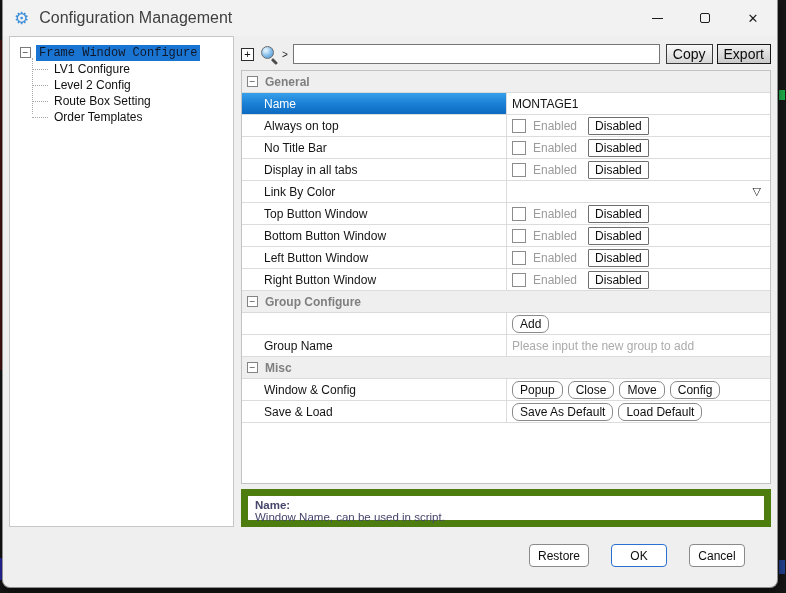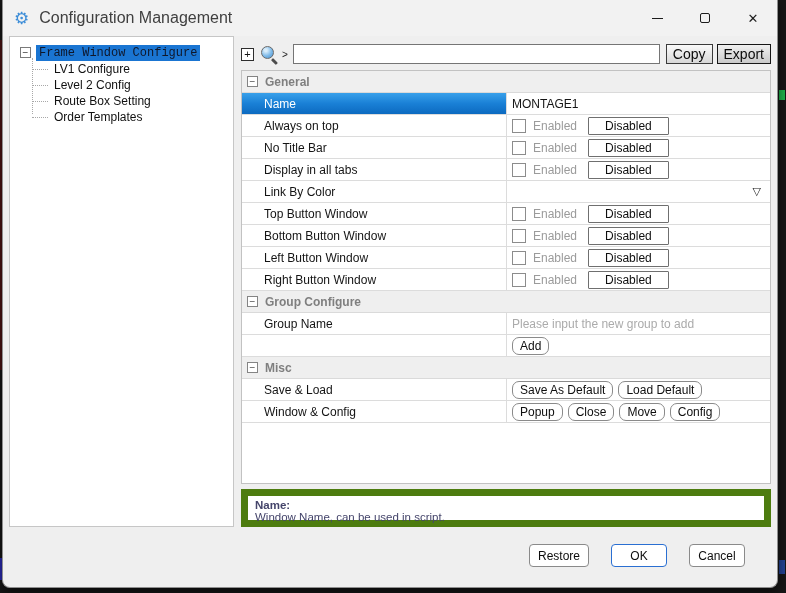--- a/index.html
+++ b/index.html
@@ -100,21 +100,21 @@
   .pcell-label { width:50%; display:flex; align-items:center; padding-left:22px; color:#141414; overflow:hidden; }
   .pcell-label.selected {
     background:linear-gradient(#38a0ea 0%, #1a80d6 50%, #0c6ac0 100%);
     color:#fff;
   }
   .pcell-value { width:50%; border-left:1px solid #dcdcdc; display:flex; align-items:center; padding-left:5px; position:relative; }
   .plain-value { color:#141414; }
   .cb { width:14px; height:14px; border:1px solid #8c8c8c; background:#fff; margin-right:7px; flex:0 0 auto; }
   .enabled-label { color:#9b9b9b; margin-right:11px; }
   .dis-btn {
-    height:18px; padding:0 16px; font-size:12px; border:1px solid #6f6f6f;
+    height:18px; padding:0 6px; font-size:12px; border:1px solid #6f6f6f;
     background:#fff; color:#0f0f0f; border-radius:1px; font-family:"Liberation Sans", sans-serif; cursor:default;
   }
   .rbtn {
     height:18px; padding:0 7px; font-size:12px; border:1px solid #8a8a8a;
     background:#fff; border-radius:7px; margin-right:5px; color:#0f0f0f;
     font-family:"Liberation Sans", sans-serif; cursor:default;
   }
   .dd-icon { margin-left:auto; margin-right:9px; font-size:11px; color:#111; line-height:1; }
   .group-input {
     border:none; outline:none; width:100%; font-size:12px; height:100%;
@@ -270,49 +270,49 @@
               <span class="cb"></span>
               <span class="enabled-label">Enabled</span>
               <button class="dis-btn">Disabled</button>
             </div>
           </div>
           <div class="sec-header">
             <span class="sec-expander">−</span>
             <span class="sec-title">Group Configure</span>
           </div>
           <div class="prow">
+            <div class="pcell-label"></div>
+            <div class="pcell-value">
+              <button class="rbtn">Add</button>
+            </div>
+          </div>
+          <div class="prow">
             <div class="pcell-label">Group Name</div>
             <div class="pcell-value">
               <input class="group-input" placeholder="Please input the new group to add" value="" style="">
-            </div>
-          </div>
-          <div class="prow">
-            <div class="pcell-label"></div>
-            <div class="pcell-value">
-              <button class="rbtn">Add</button>
             </div>
           </div>
           <div class="sec-header">
             <span class="sec-expander">−</span>
             <span class="sec-title">Misc</span>
-          </div>
-          <div class="prow">
-            <div class="pcell-label">Save &amp; Load</div>
-            <div class="pcell-value">
-              <button class="rbtn">Save As Default</button>
-              <button class="rbtn">Load Default</button>
-            </div>
           </div>
           <div class="prow">
             <div class="pcell-label">Window &amp; Config</div>
             <div class="pcell-value">
               <button class="rbtn">Popup</button>
               <button class="rbtn">Close</button>
               <button class="rbtn">Move</button>
               <button class="rbtn">Config</button>
+            </div>
+          </div>
+          <div class="prow">
+            <div class="pcell-label">Save &amp; Load</div>
+            <div class="pcell-value">
+              <button class="rbtn">Save As Default</button>
+              <button class="rbtn">Load Default</button>
             </div>
           </div>
         </div>
 
       <div class="help">
         <div class="help-title">Name:</div>
         <div class="help-desc">Window Name, can be used in script.</div>
       </div>
     </div>
   </div>

